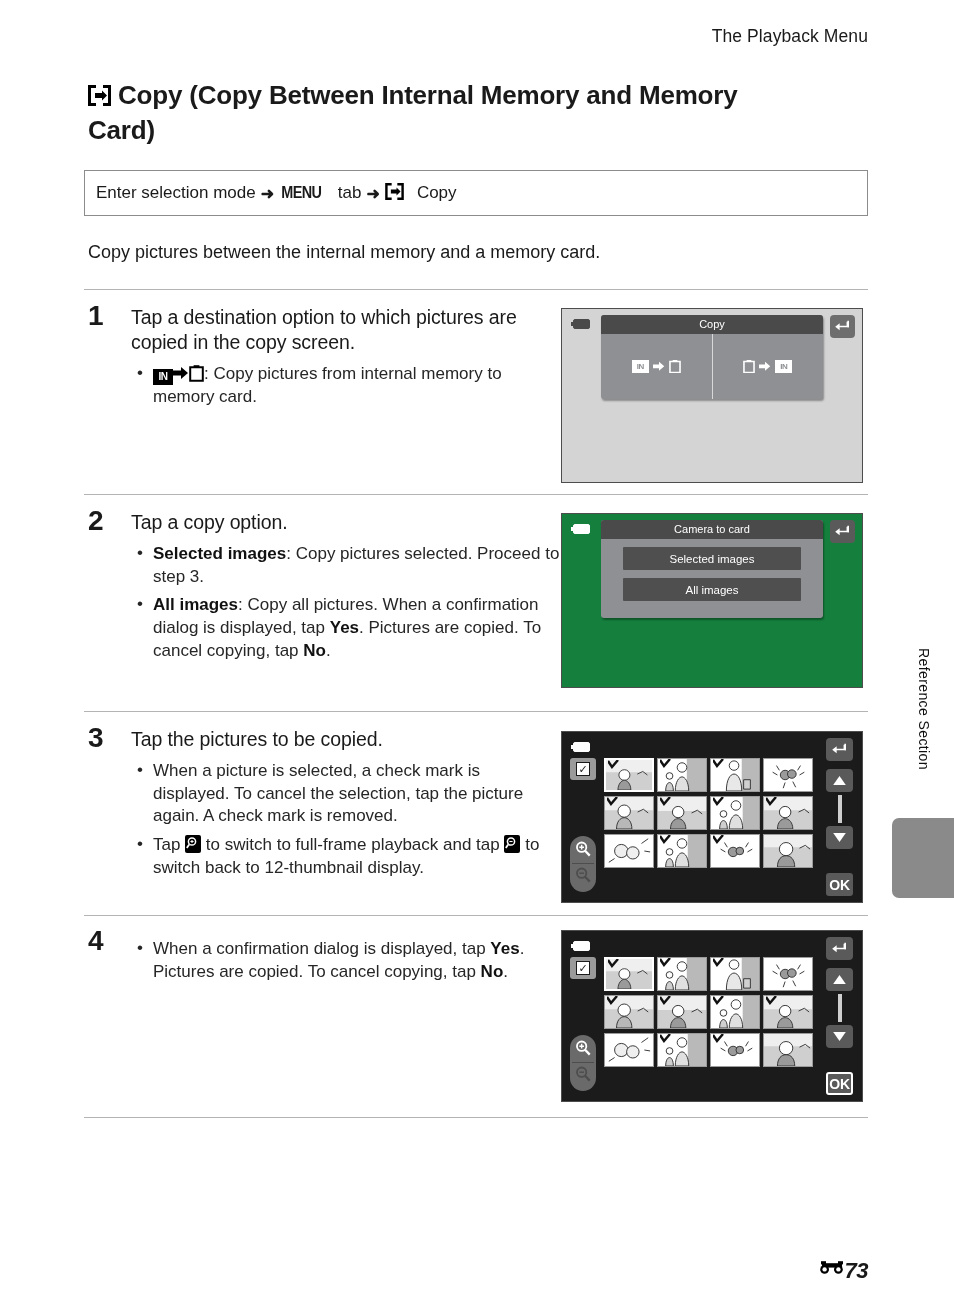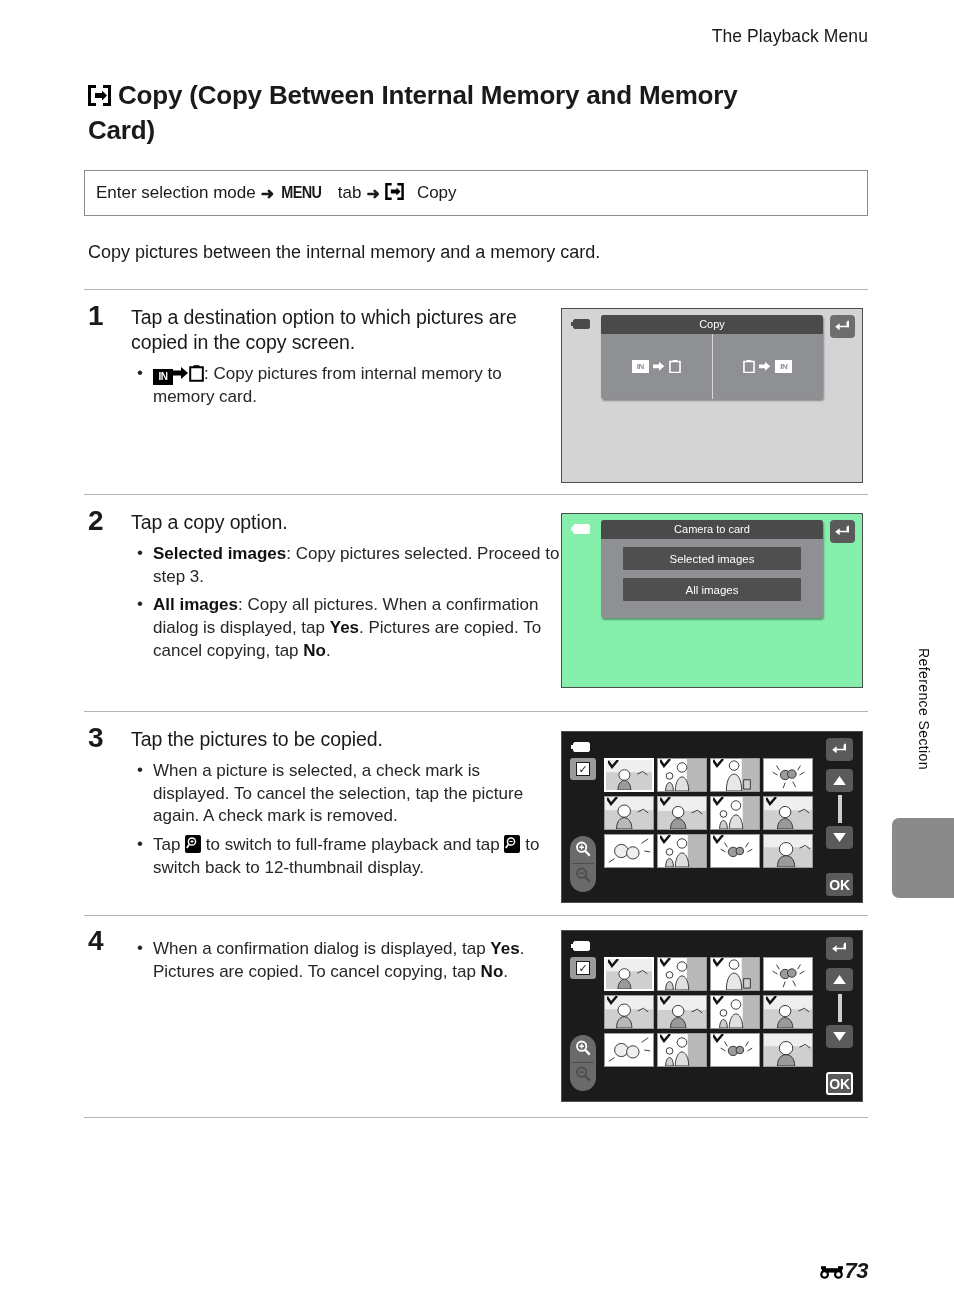--- a/index.html
+++ b/index.html
@@ -130,21 +130,21 @@
     vertical-align:-3px;
   }
   .glyph-mag svg { display:block; }
 
   
   .shot {
     position: absolute;
     border: 1px solid #4d4d4d;
   }
   .shot-1 { left: 561px; top: 308px; width: 302px; height: 175px; background:#d4d4d4; }
-  .shot-2 { left: 561px; top: 513px; width: 302px; height: 175px; background:#86efac; }
+  .shot-2 { left: 561px; top: 513px; width: 302px; height: 175px; background:#15803d; }
   .shot-3 { left: 561px; top: 731px; width: 302px; height: 172px; background:#1b1b1b; }
   .shot-4 { left: 561px; top: 930px; width: 302px; height: 172px; background:#1b1b1b; }
 
   
   .batt {
     position: absolute; left: 11px; top: 10px;
     width: 20px; height: 10px;
   }
   .batt .body {
     position:absolute; left:0; top:0; width:17px; height:10px;
@@ -268,21 +268,21 @@
   .side-label {
     position:absolute; right: 22px; top: 648px;
     font-size: 14px; letter-spacing: .4px;
     writing-mode: vertical-rl;
     color: #111;
   }
 
   
   .footer {
     position:absolute; bottom: 30px; right: 86px;
-    display:flex; align-items:center; 
+    display:flex; 
   }
   .e-mark { width: 26px; height: 17px; }
   .page-no {
     font-size: 22px; font-style: italic; font-weight: bold;
     letter-spacing: -.5px;
   }
 </style>
 </head>
 <body>
 

